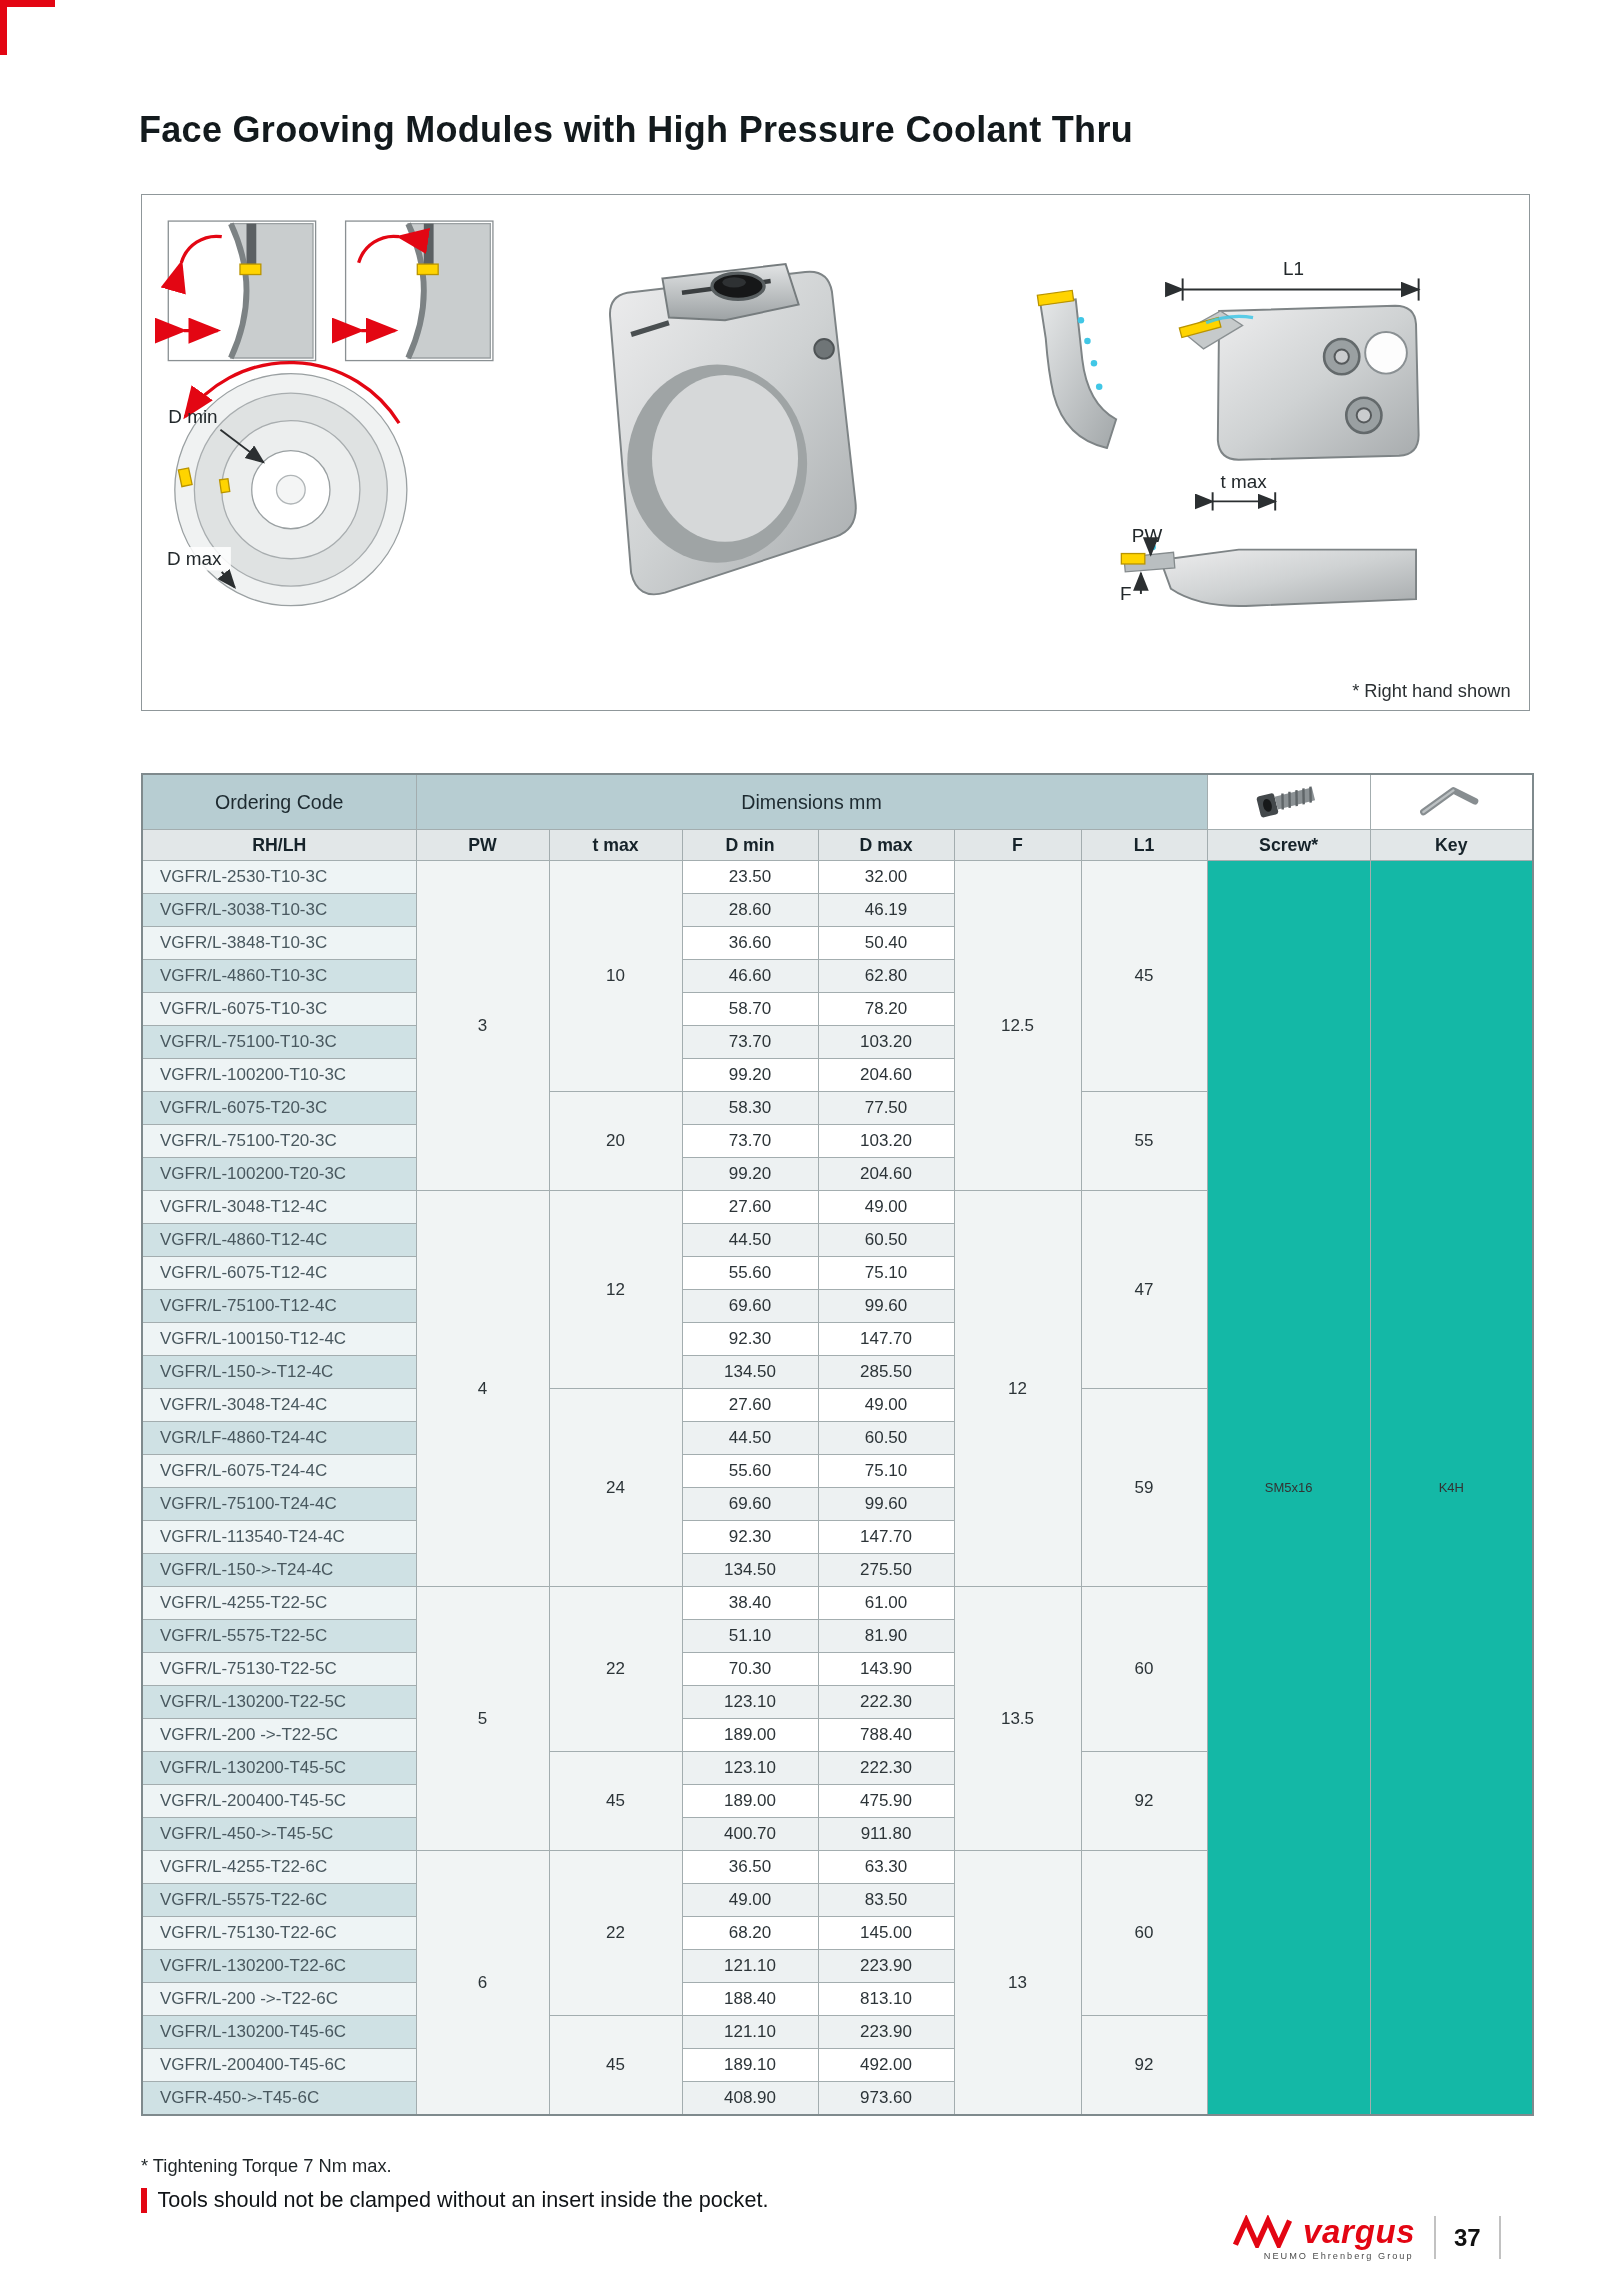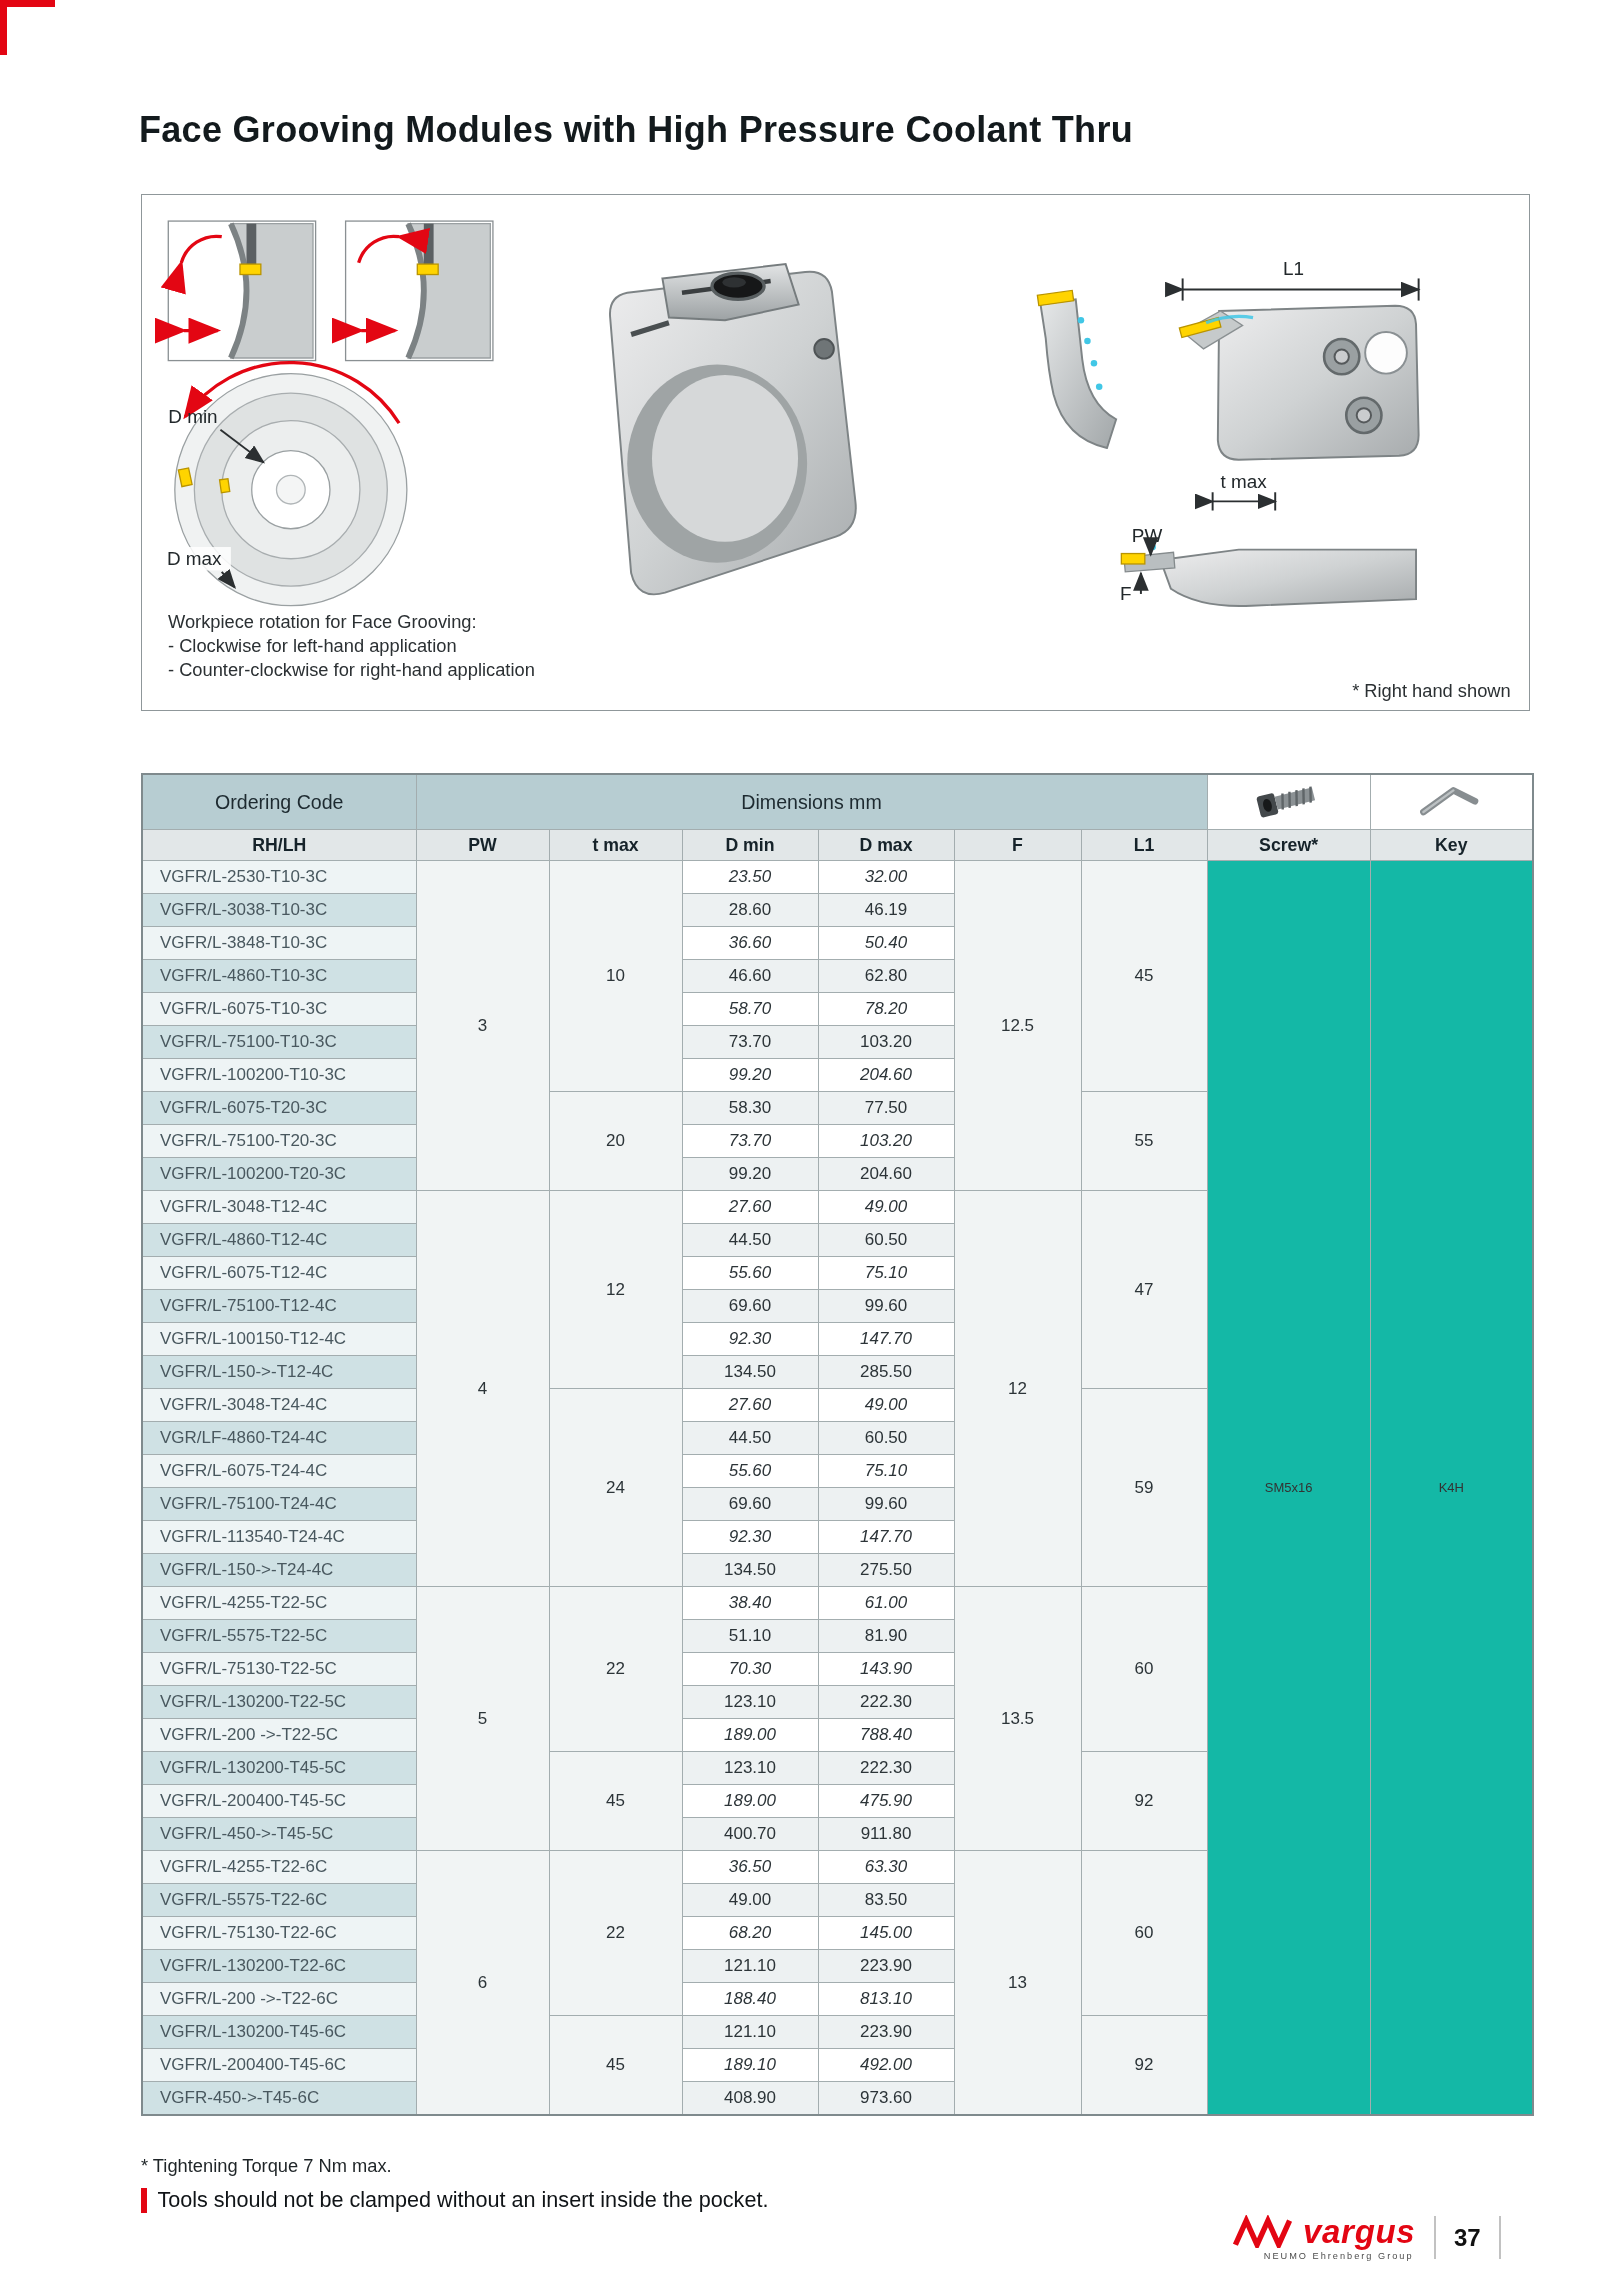--- a/index.html
+++ b/index.html
@@ -47,21 +47,21 @@
   tr.h1 th { height:54px; background:#b7cdd2; font-weight:400; font-size:19.6px; color:#1d2a30; text-align:center; vertical-align:middle; }
   tr.h1 th.hicon { background:#ffffff; }
   tr.h2 th { height:30px; background:#e2e7e8; font-weight:700; font-size:17.7px; color:#16232a; text-align:center; vertical-align:middle; }
   .otable td { height:32px; line-height:32px; vertical-align:middle; }
   td.code { text-align:left; padding-left:17px; color:#49585f; }
   td.num { text-align:center; color:#2c3438; }
   td.merged { text-align:center; color:#2c3438; background:#f1f4f4; }
   td.spare { text-align:center; background:#14b8a6; color:#333; font-size:13px; }
   tr.even td.code { background:#eef4f5; }
   tr.odd  td.code { background:#cfe1e4; }
-  tr.even td.num { background:#ffffff;font-style:italic; }
+  tr.even td.num { background:#ffffff; }
   tr.odd  td.num { background:#edf1f2; }
   
   .fn1 { position:absolute; left:141px; top:2155px; font-size:18.3px; color:#1e2427; }
   .fn2 { position:absolute; left:141px; top:2187px; display:flex; align-items:center; gap:10.5px; font-size:21.6px; color:#101417; }
   .redbar { width:5.9px; height:25px; background:#e30613; }
   .footer { position:absolute; right:92px; top:2215px; display:flex; align-items:center; gap:18.3px; }
   .brand { display:flex; flex-direction:column; align-items:flex-start; }
   .brand-row { display:flex; align-items:center; gap:5.2px;font-style:italic; }
   .brand-word { font-size:33px; font-weight:800; color:#e30613; letter-spacing:0.7px; line-height:33px; }
   .brand-sub { font-size:9.2px; letter-spacing:2px; color:#4c4c4c; margin-top:2.6px; margin-left:31px; }
@@ -183,25 +183,20 @@
         <path d="M1504 556 L1580 548 L1582 572 L1506 578 Z" fill="#b9bec0" stroke="#858b8d" stroke-width="2"></path>
         <rect x="1500" y="550" width="36" height="16" fill="#ffd400" stroke="#b99400" stroke-width="2"></rect>
         <circle cx="1548" cy="540" r="5" fill="#41c7e6"></circle>
         <text x="1516" y="532">PW</text>
         <line x1="1545" y1="536" x2="1545" y2="552" stroke="#2b2f31" stroke-width="3" marker-end="url(#arB)"></line>
         <text x="1498" y="622">F</text>
         <line x1="1530" y1="612" x2="1530" y2="580" stroke="#2b2f31" stroke-width="3" marker-end="url(#arB)"></line>
       </g>
     </svg>
 
-    <div class="rot-note">
-      <div>Workpiece rotation for Face Grooving:</div>
-      <div>- Clockwise for left-hand application</div>
-      <div>- Counter-clockwise for right-hand application</div>
-    </div>
     <div class="rh-note">* Right hand shown</div>
   </div>
 
 
   <table class="otable">
     <colgroup>
       <col style="width:274px">
         <col style="width:133px">
         <col style="width:133px">
       <col style="width:136px">

